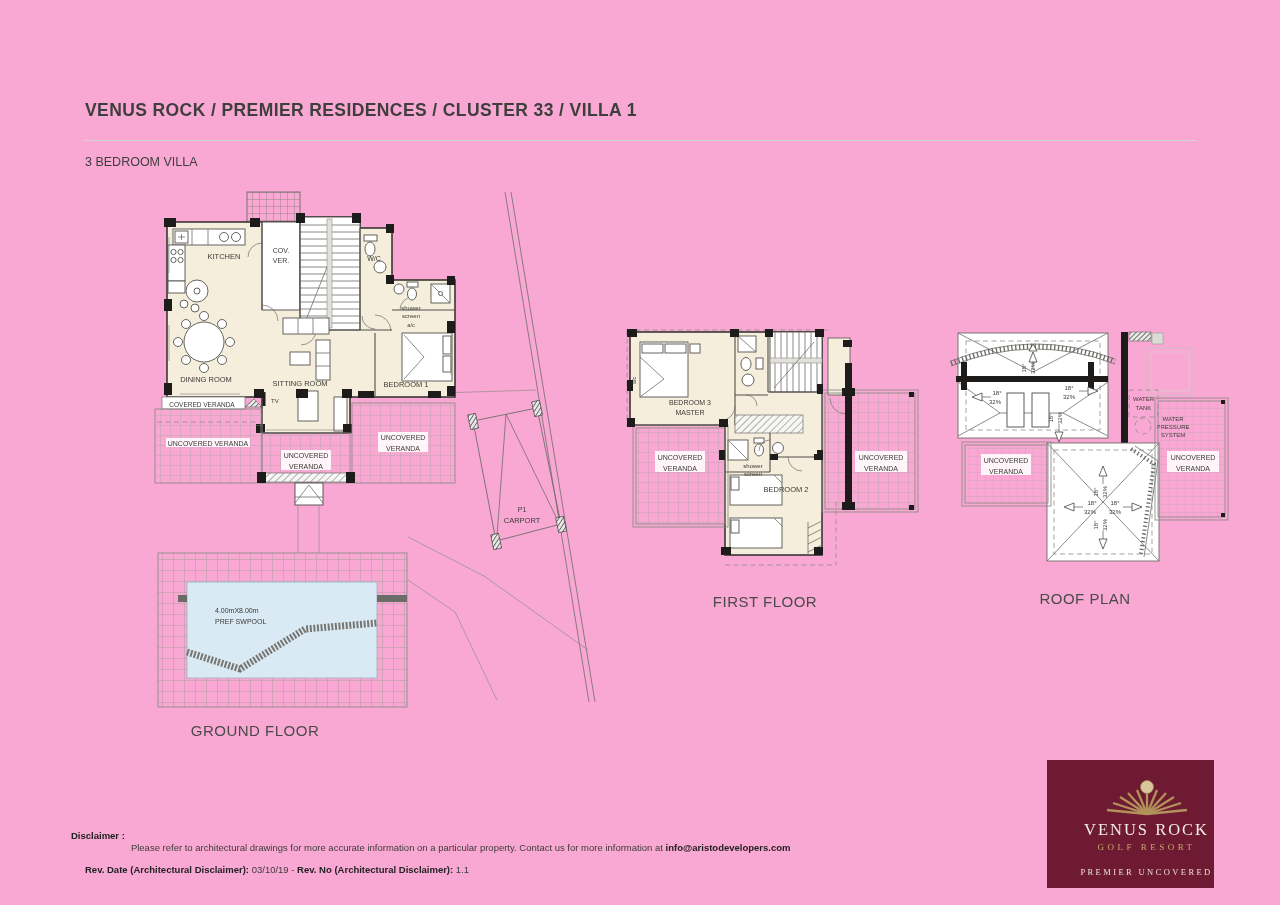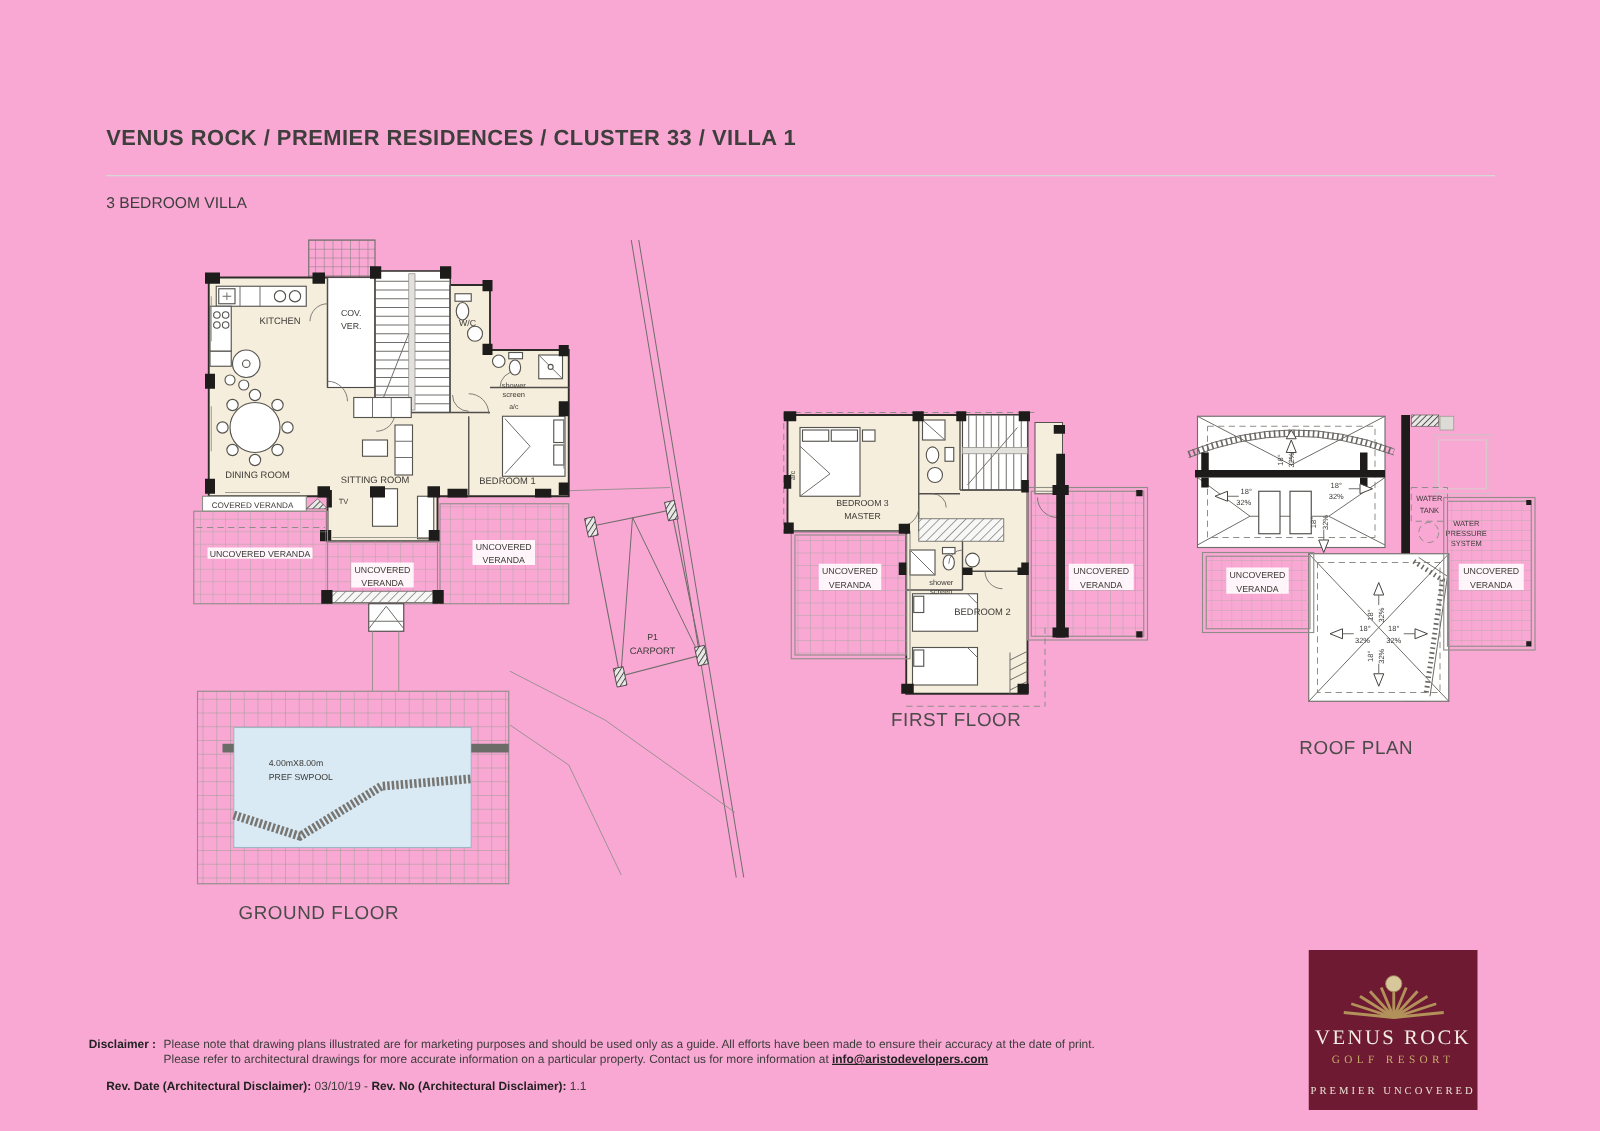--- a/index.html
+++ b/index.html
@@ -23,26 +23,26 @@
   .fx{fill:#ffffff;stroke:#55534e;stroke-width:.9;}
   .arc{stroke:#6f6d69;stroke-width:.7;fill:none;}
   .dash{stroke:#8f8d88;stroke-width:.8;fill:none;stroke-dasharray:5 3.5;}
   .gridbox{stroke:#8f8d88;stroke-width:.9;}
   .lbg{fill:#ffffff;opacity:.88;}
   .arrow{fill:#ffffff;stroke:#45433f;stroke-width:.8;}
   .gray{fill:#6b6b68;}
   
   .disclaimer{left:71px;top:830px;width:1120px;display:flex;gap:6px;font-size:9.5px;line-height:12px;color:#3c3c3a;}
   .disclaimer .lab{font-weight:bold;color:#222;white-space:nowrap;}
-  .disclaimer .b{font-weight:bold;color:#222;text-decoration:underline;}
+  .disclaimer .b{font-weight:bold;color:#222;}
   .revline{left:85px;top:864px;font-size:9.5px;color:#3c3c3a;}
   .revline .b{font-weight:bold;color:#222;}
   
   .logo{left:1047px;top:760px;width:135px;height:128px;background:#6d1a32;display:flex;
-        flex-direction:column;align-items:center;}
+        flex-direction:column;align-items:center;padding-left:32px;}
   .logo .brand{font-family:"Liberation Serif",serif;font-size:16.5px;letter-spacing:2px;color:#f3ece2;margin-top:2px;}
   .logo .sub{font-family:"Liberation Serif",serif;font-size:9px;letter-spacing:3.5px;color:#c9a96b;margin-top:2px;}
   .logo .tagline{font-family:"Liberation Serif",serif;font-size:8.5px;letter-spacing:2.4px;color:#ece2d4;margin-top:15px;}
 </style>
 </head>
 <body>
 
 <div class="page">
 
   <svg width="0" height="0" class="abs" aria-hidden="true">
@@ -373,21 +373,21 @@
     <text x="135" y="146" text-anchor="middle" class="t6">shower</text>
     <text x="135" y="153.5" text-anchor="middle" class="t6">screen</text>
     <text x="168" y="170" text-anchor="middle" class="t75">BEDROOM 2</text>
     <rect x="37" y="129" width="50" height="21" class="lbg"></rect>
     <text x="62" y="137.5" text-anchor="middle" class="t7">UNCOVERED</text>
     <text x="62" y="148.5" text-anchor="middle" class="t7">VERANDA</text>
     <rect x="237" y="129" width="52" height="21" class="lbg"></rect>
     <text x="263" y="137.5" text-anchor="middle" class="t7">UNCOVERED</text>
     <text x="263" y="148.5" text-anchor="middle" class="t7">VERANDA</text>
   </svg>
-  <div class="abs plan-title" style="left:705px;top:568px;width:120px;">FIRST FLOOR</div>
+  <div class="abs plan-title" style="left:705px;top:593px;width:120px;">FIRST FLOOR</div>
 
   <svg class="abs" style="left:945px;top:320px;" width="300" height="250" viewBox="0 0 300 250">
 
     <g>
       <rect x="13" y="13" width="150" height="105" fill="#ffffff" stroke="#6f6d69" stroke-width="0.9"></rect>
       <rect x="21" y="21" width="134" height="89" class="dash"></rect>
       <path class="thin2" d="M13,13 L88,52 M163,13 L88,52 M13,62 L55,93 M13,116 L55,93 M55,93 H118 M163,62 L118,93 M163,116 L118,93"></path>
 
       <path d="M6,46 Q88,13 170,44" class="thin2"></path>
       <path d="M6,41 Q88,8 170,39" class="thin2"></path>
@@ -481,21 +481,21 @@
     <text x="61" y="153.5" text-anchor="middle" class="t7">VERANDA</text>
     <rect x="222" y="131" width="52" height="21" class="lbg"></rect>
     <text x="248" y="139.5" text-anchor="middle" class="t7">UNCOVERED</text>
     <text x="248" y="150.5" text-anchor="middle" class="t7">VERANDA</text>
   </svg>
   <div class="abs plan-title" style="left:1025px;top:590px;width:120px;">ROOF PLAN</div>
 
   <div class="abs disclaimer">
     <span class="lab">Disclaimer :</span>
     <span>
-      <span>Please note that drawing plans illustrated are for marketing purposes and should be used only as a guide. All efforts have been made to ensure their accuracy at the date of print.</span><br>
+      <br>
       <span>Please refer to architectural drawings for more accurate information on a particular property. Contact us for more information at</span>
       <span class="b">info@aristodevelopers.com</span>
     </span>
   </div>
   <div class="abs revline">
     <span class="b">Rev. Date (Architectural Disclaimer):</span>
     <span>03/10/19</span>
     <span>-</span>
     <span class="b">Rev. No (Architectural Disclaimer):</span>
     <span>1.1</span>

